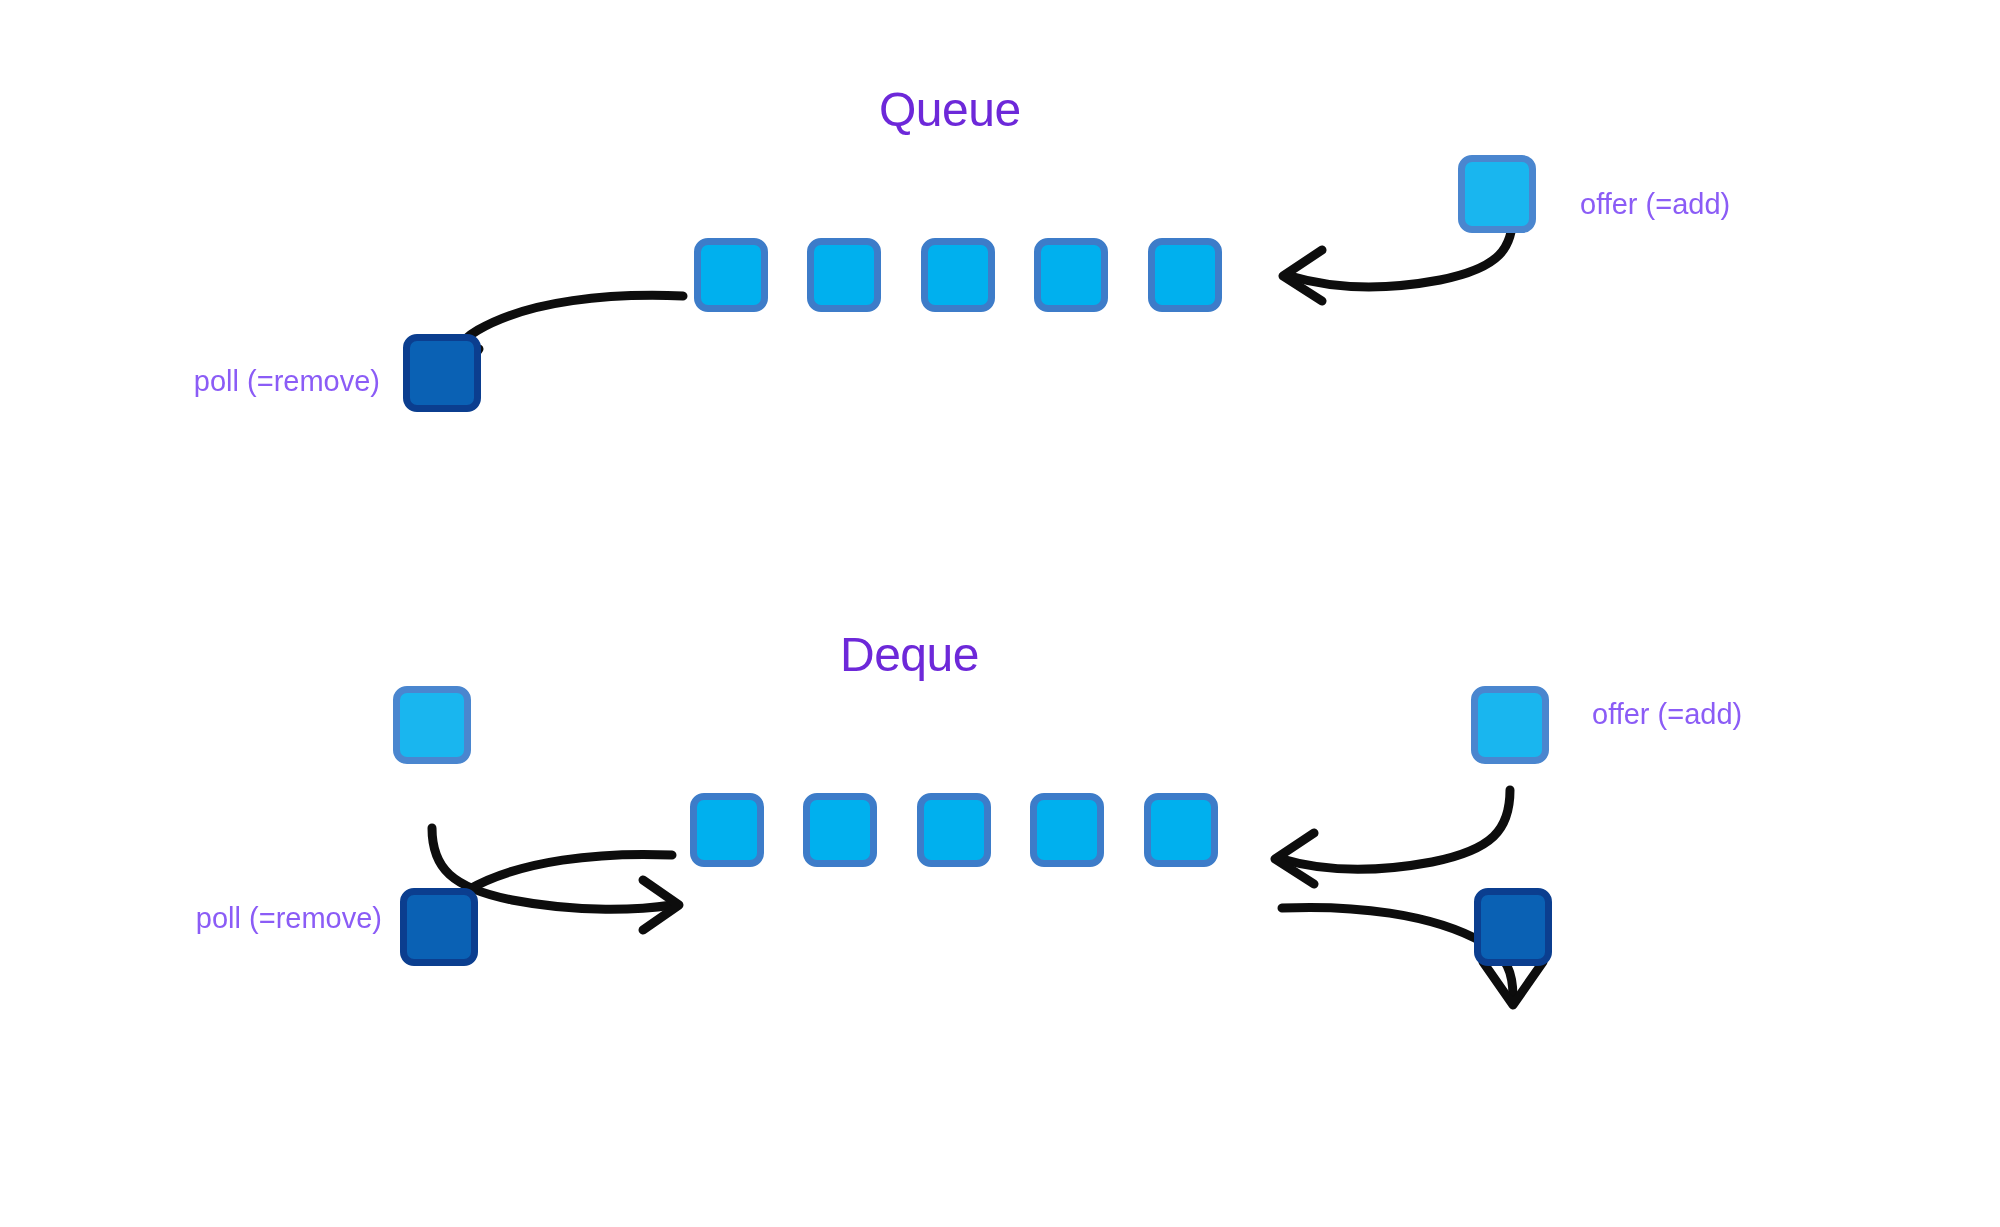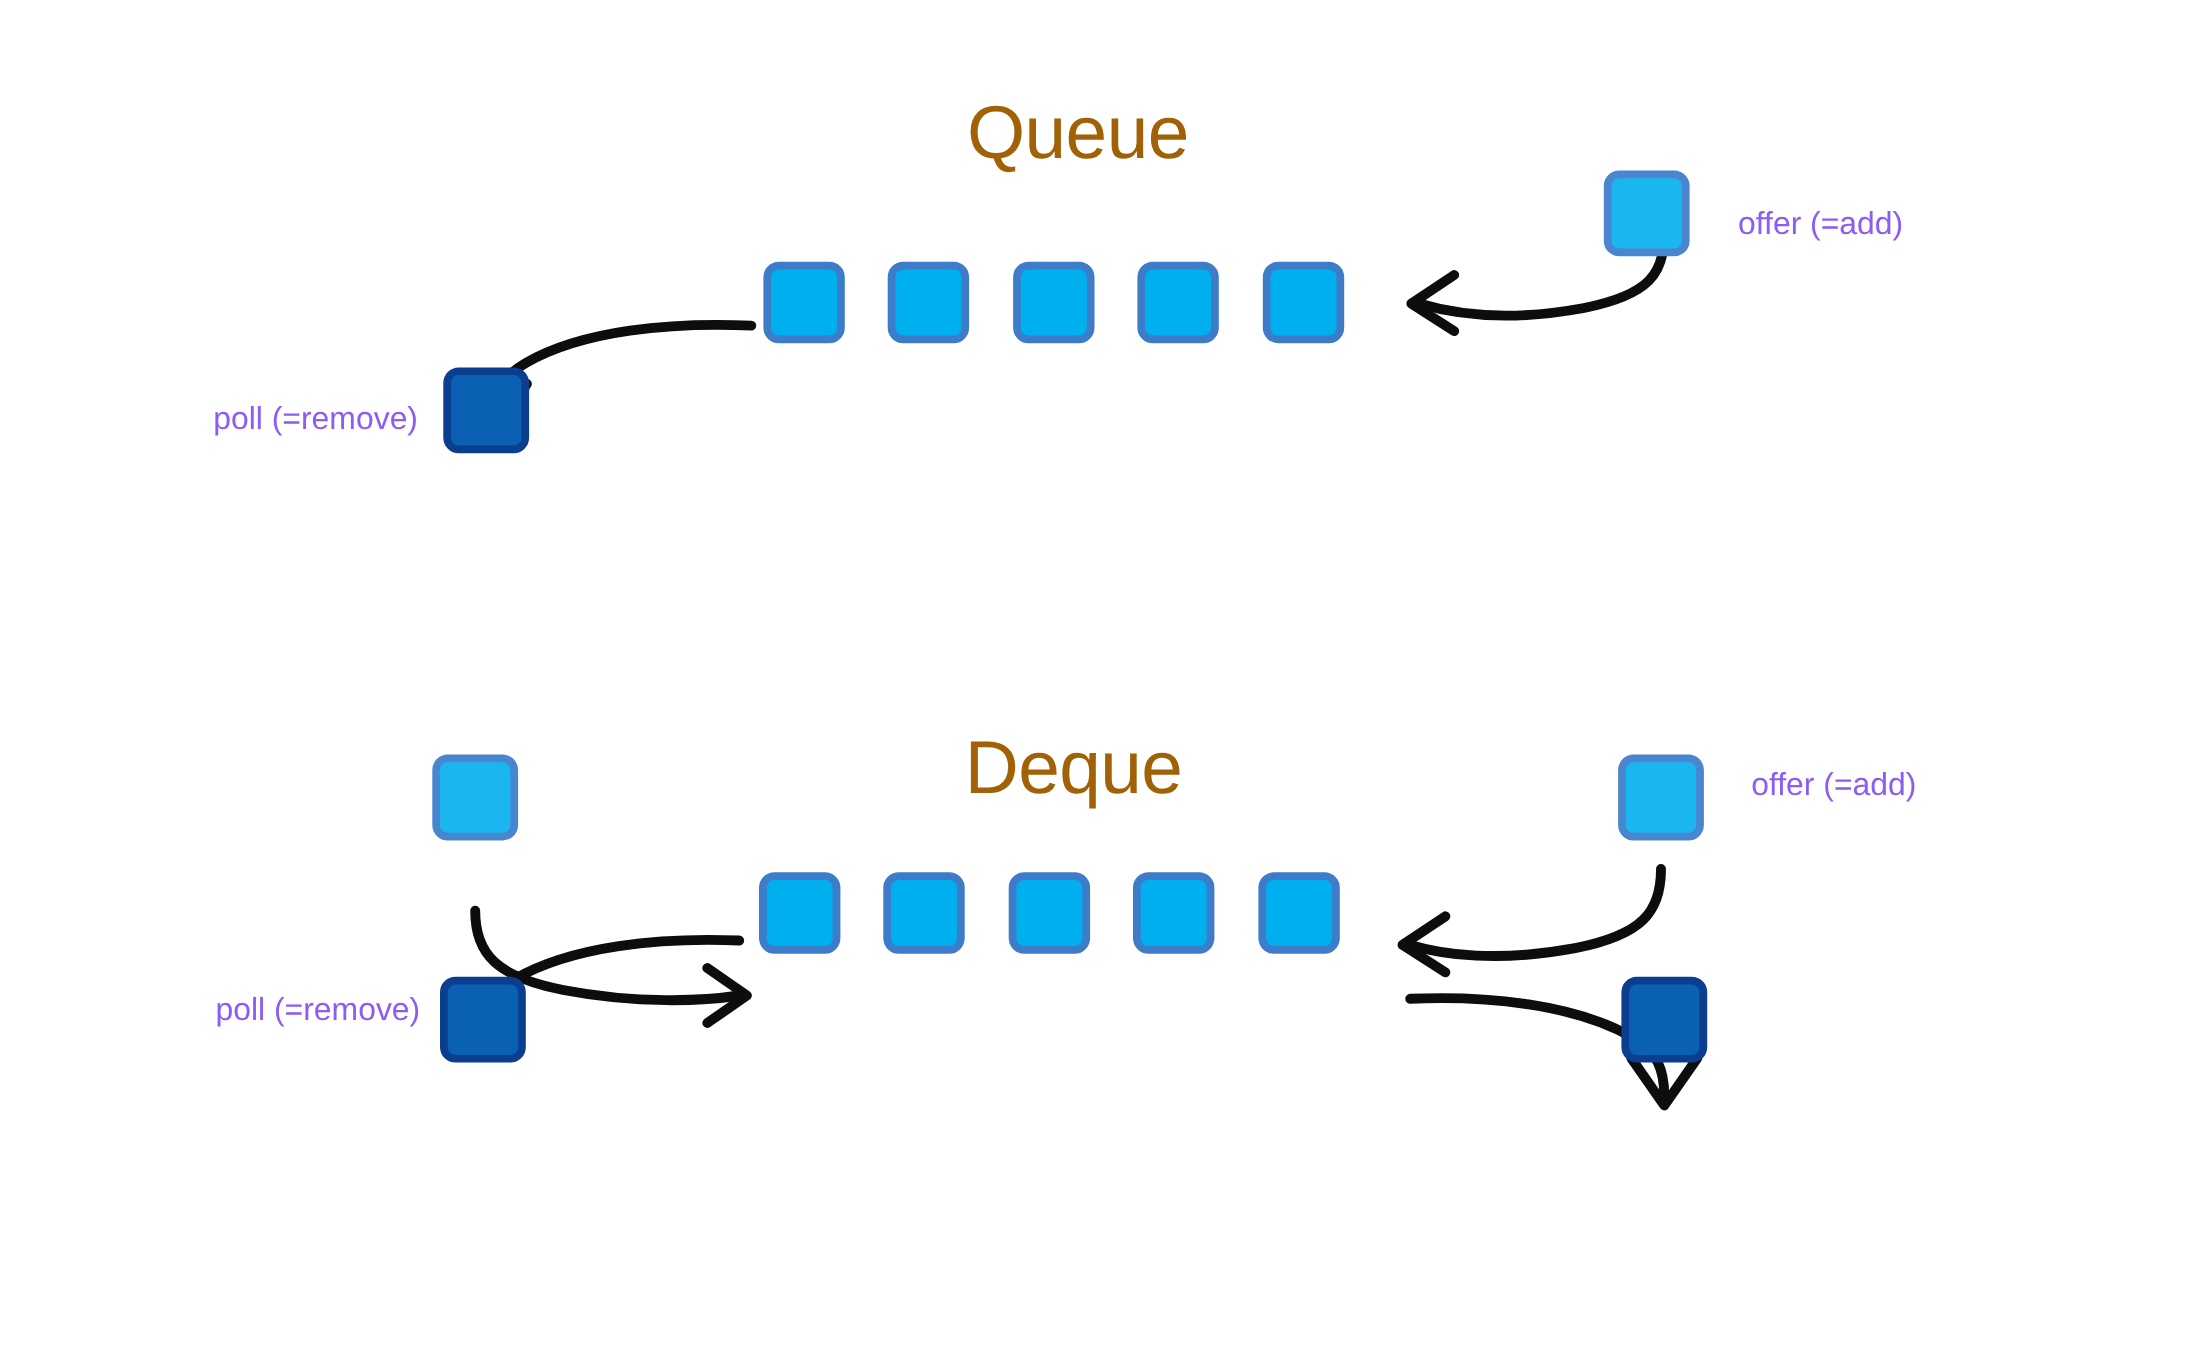--- a/index.html
+++ b/index.html
@@ -39,24 +39,24 @@
     fill: none;
     stroke: #0d0d0d;
     stroke-width: 9;
     stroke-linecap: round;
     stroke-linejoin: round;
   }
 
   
   .section-title {
     position: absolute;
-    font-size: 68px;
+    font-size: 48px;
     font-weight: 400;
     letter-spacing: -0.5px;
-    color: #a16207;
+    color: #6d28d9;
     white-space: nowrap;
   }
 
   
   .cell {
     position: absolute;
     width: 74px;
     height: 74px;
     background: #00b0ee;
     border: 7px solid #3d7cc9;
@@ -148,21 +148,21 @@
   <div class="src-box" style="left:1458px; top:155px;"></div>
   <div class="op-label" style="left:1580px; top:185px;">
     <span class="line">offer (=add)</span>
   </div>
 
   <div class="sink-box" style="left:403px; top:334px;"></div>
   <div class="op-label right-align" style="left:20px; top:362px; width:360px;">
     <span class="line">poll (=remove)</span>
   </div>
 
-  <div class="section-title" style="left:877px; top:627px;margin-top:32px;">Deque</div>
+  <div class="section-title" style="left:840px; top:627px;">Deque</div>
 
   <div class="cell" style="left:690px; top:793px;"></div>
   <div class="cell" style="left:803px; top:793px;"></div>
   <div class="cell" style="left:917px; top:793px;"></div>
   <div class="cell" style="left:1030px; top:793px;"></div>
   <div class="cell" style="left:1144px; top:793px;"></div>
 
   <div class="src-box" style="left:393px; top:686px;"></div>
 
   <div class="sink-box" style="left:400px; top:888px;"></div>

